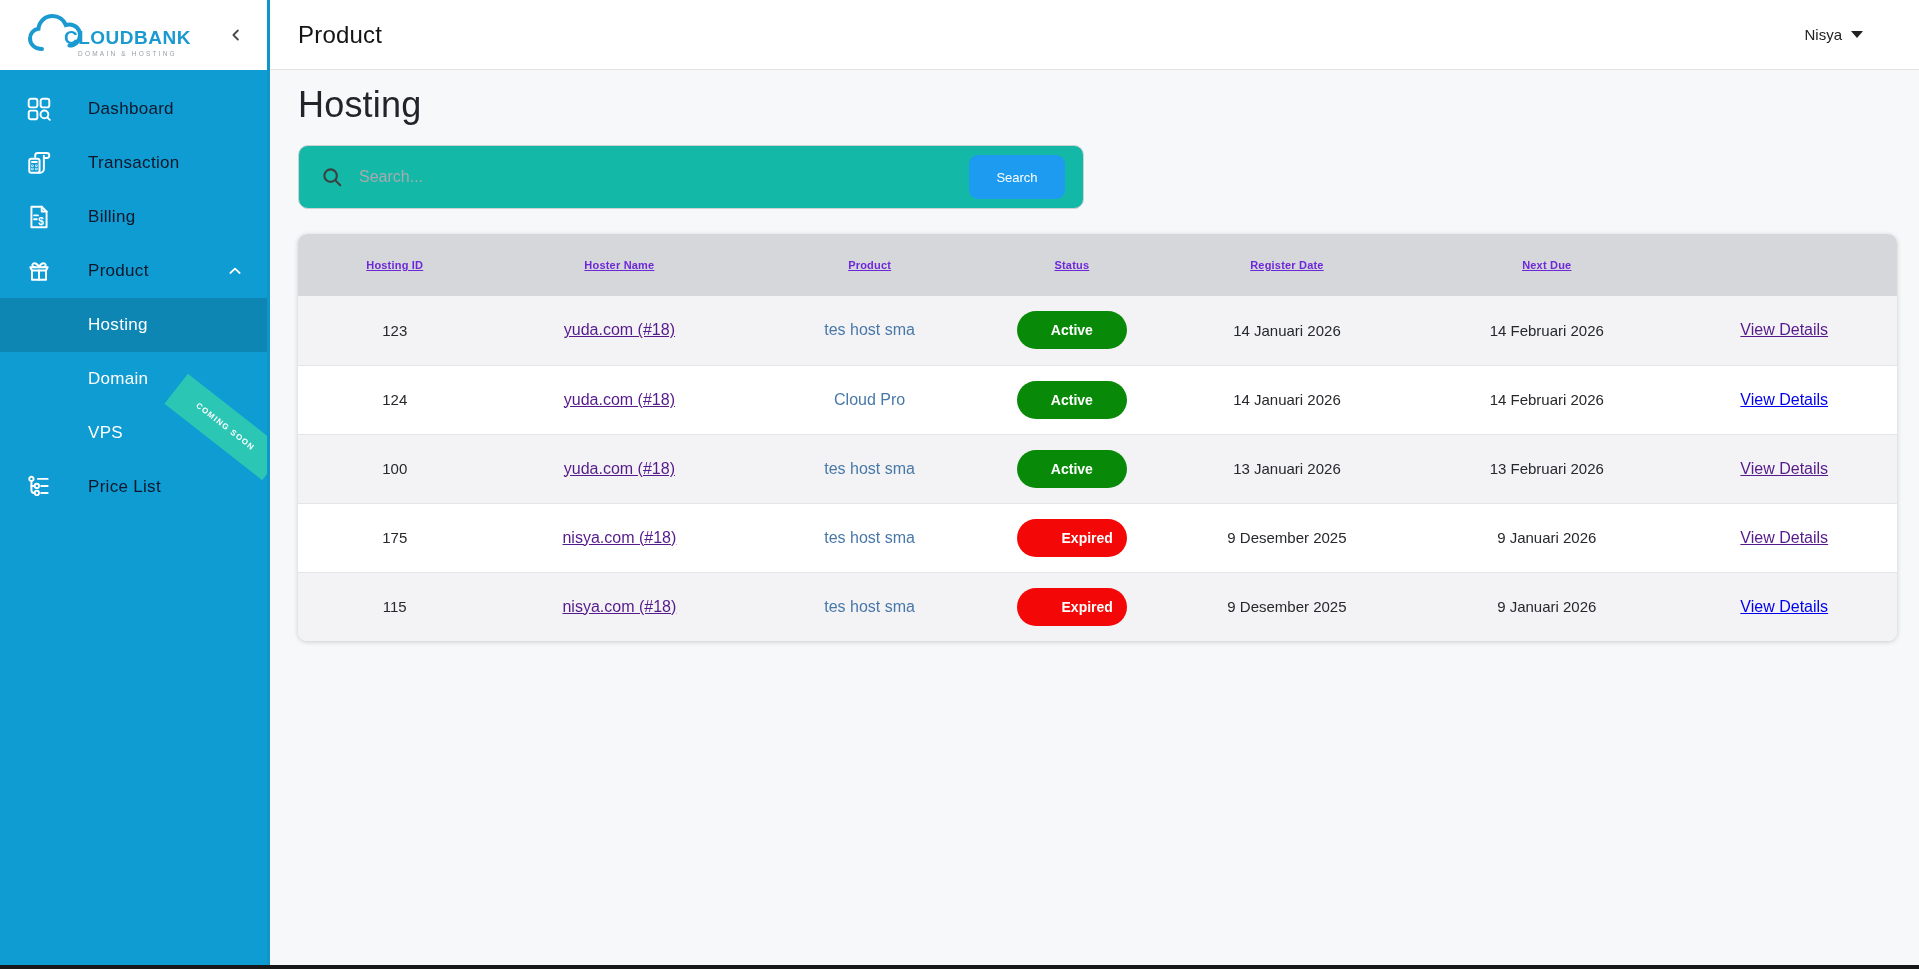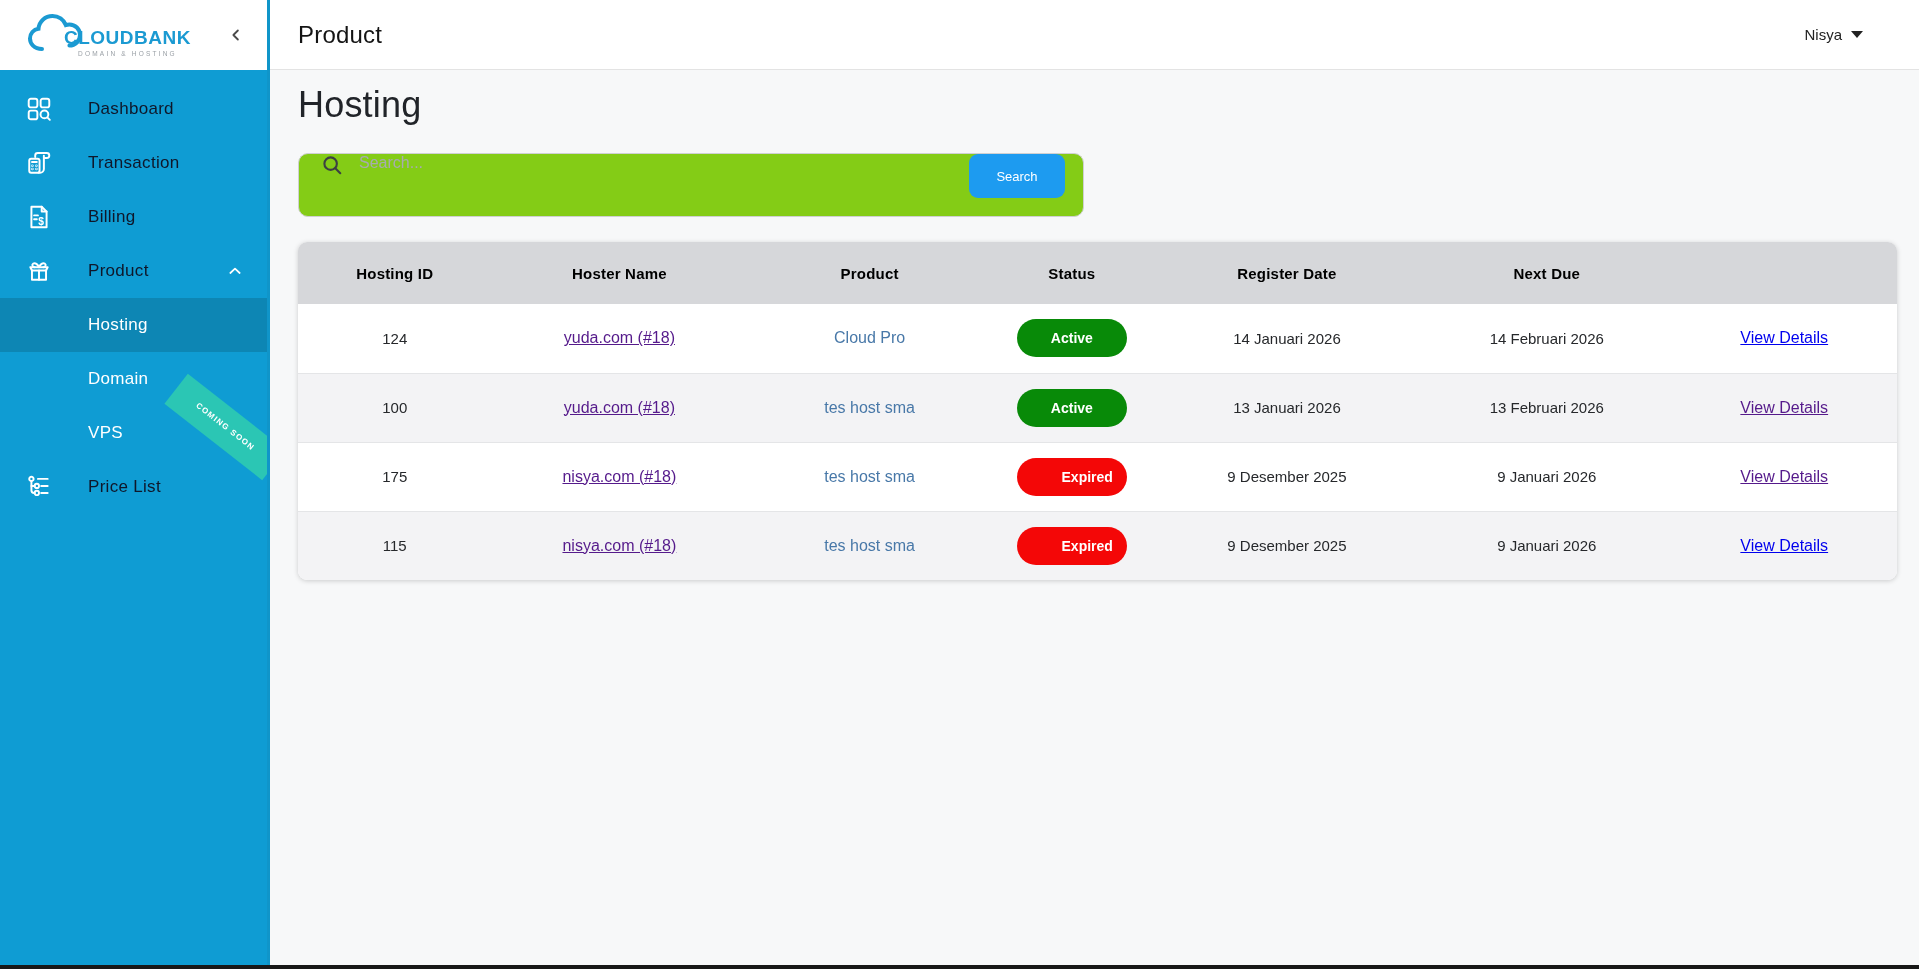--- a/index.html
+++ b/index.html
@@ -73,23 +73,23 @@
   .caret-down {
     width: 0; height: 0; margin-left: 9px;
     border-left: 6px solid transparent; border-right: 6px solid transparent;
     border-top: 7px solid #222;
   }
 
   main { padding: 14px 28px 0 28px; }
   .page-title { font-size: 36px; font-weight: 500; color: #212429; letter-spacing: 0.2px; }
 
   .search-card {
-    margin-top: 27px; width: 786px; height: 64px;
-    background: #84cc16; border: 1px solid #cfd0d2; border-radius: 10px;
-    display: flex; align-items: flex-start; padding: 0 18px 0 22px;
+    margin-top: 19px; width: 786px; height: 64px;
+    background: #14b8a6; border: 1px solid #cfd0d2; border-radius: 10px;
+    display: flex; align-items: center; padding: 0 18px 0 22px;
   }
   .search-card .s-icon { display: flex; margin-right: 16px; }
   .search-input {
     flex: 1; border: none; outline: none; font-size: 16px; color: #333;
     font-family: "Liberation Sans", sans-serif; background: transparent;
   }
   .search-input::placeholder { color: #a7abb0; }
   .search-btn {
     width: 96px; height: 44px; border: none; border-radius: 9px;
     background: var(--accent-blue, #1d9bf0); color: #fff;
@@ -98,22 +98,23 @@
   }
 
   .table-card {
     margin-top: 25px; width: 1599px; background: #fff;
     border-radius: 9px; overflow: hidden;
     box-shadow: 0 1px 5px rgba(0,0,0,0.18);
   }
   table { width: 100%; border-collapse: collapse; table-layout: fixed; }
   thead th {
     height: 62px; background: var(--table-header-bg, #d6d7da);
-    font-size: 15px; font-weight: 700; color: #000000; text-align: center;
+    font-size: 11px; font-weight: 700; color: #6d28d9; text-align: center;
     letter-spacing: 0.2px;
+    text-decoration: underline;
   }
   col.c-id { width: 12.1%; } col.c-hoster { width: 16%; } col.c-product { width: 15.3%; }
   col.c-status { width: 10%; } col.c-register { width: 16.9%; } col.c-due { width: 15.6%; }
   col.c-action { width: 14.1%; }
   tbody td { height: 69px; text-align: center; font-size: 15px; color: #26282b; }
   tbody tr { background: #fff; border-top: 1px solid #e4e5e7; }
   tbody tr.odd { background: var(--row-odd, #f3f3f5); }
   tbody tr:first-child { border-top: none; }
   a.hoster-link { color: var(--link-visited, #551a8b); font-size: 16px; }
   td.product-cell { color: var(--product-text, #4878a8); font-size: 16px; }
@@ -286,20 +287,29 @@
               <th>Hosting ID</th>
               <th>Hoster Name</th>
               <th>Product</th>
               <th>Status</th>
               <th>Register Date</th>
               <th>Next Due</th>
               <th></th>
             </tr>
           </thead>
           <tbody>
+              <tr class="odd">
+    <td>123</td>
+    <td><a href="#" class="hoster-link">yuda.com (#18)</a></td>
+    <td class="product-cell">tes host sma</td>
+    <td><span class="badge badge-active">Active</span></td>
+    <td>14 Januari 2026</td>
+    <td>14 Februari 2026</td>
+    <td><a href="#" class="view-link visited">View Details</a></td>
+  </tr>
               <tr>
     <td>124</td>
     <td><a href="#" class="hoster-link">yuda.com (#18)</a></td>
     <td class="product-cell">Cloud Pro</td>
     <td><span class="badge badge-active">Active</span></td>
     <td>14 Januari 2026</td>
     <td>14 Februari 2026</td>
     <td><a href="#" class="view-link">View Details</a></td>
   </tr>
               <tr class="odd">

